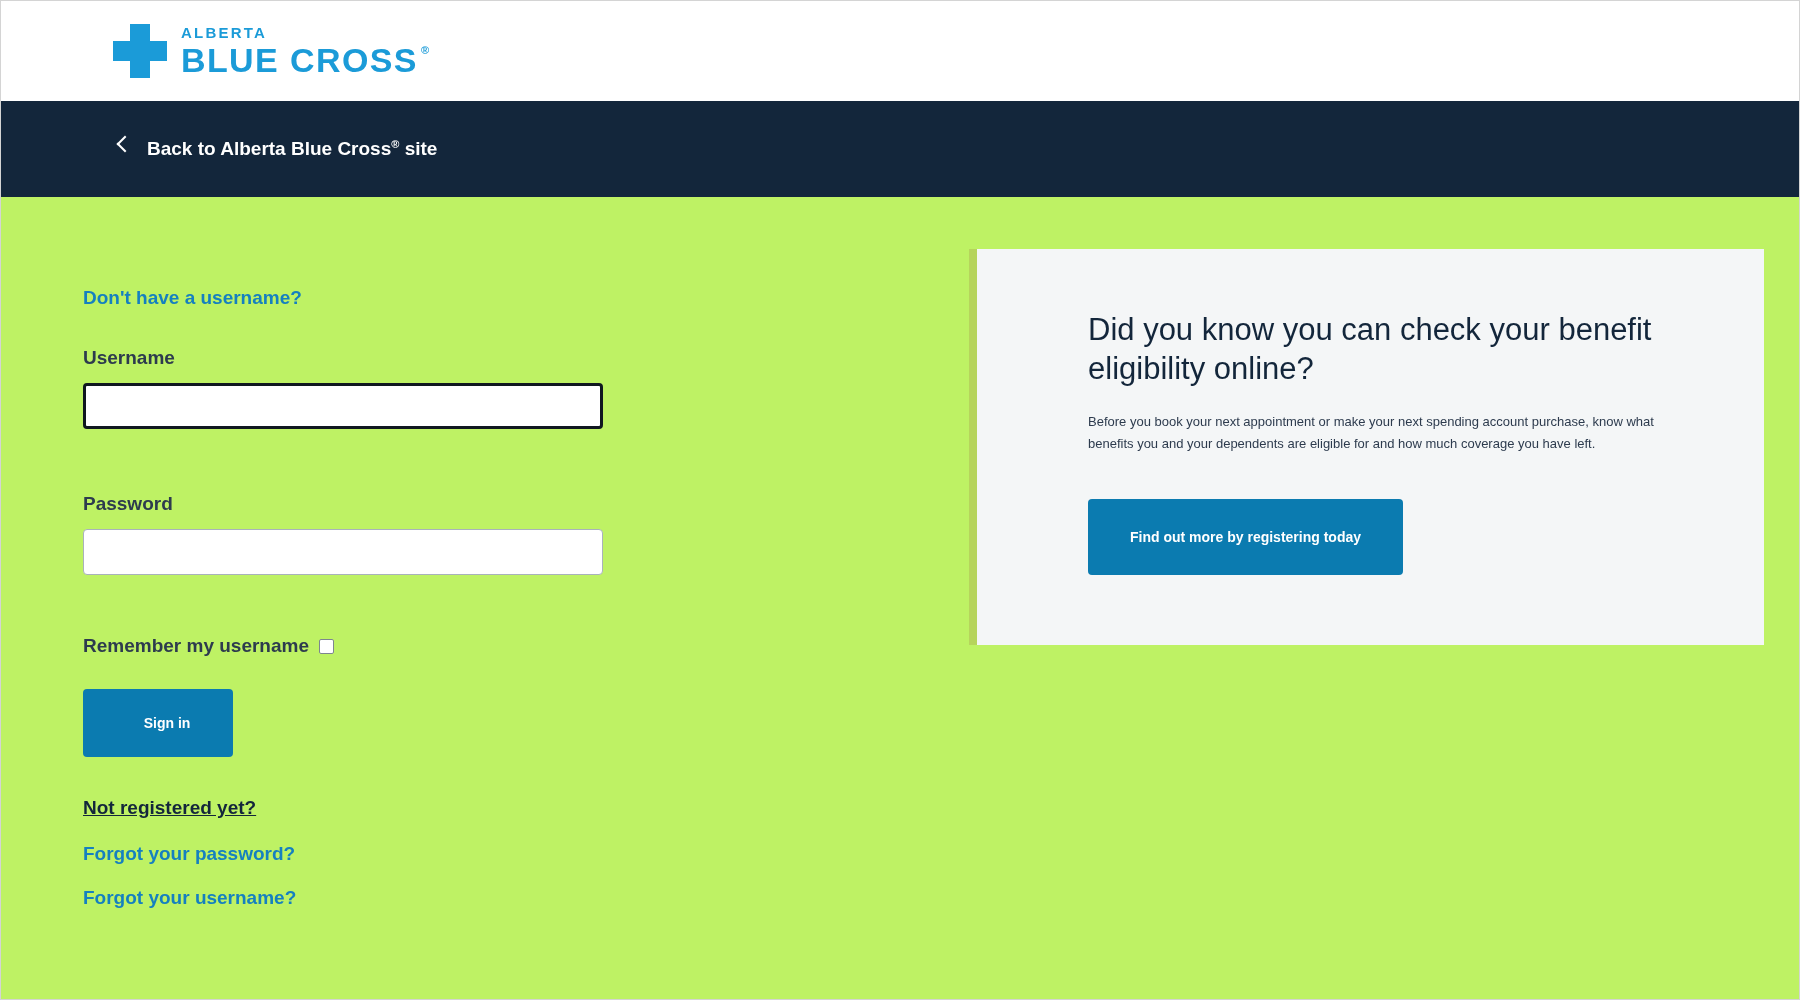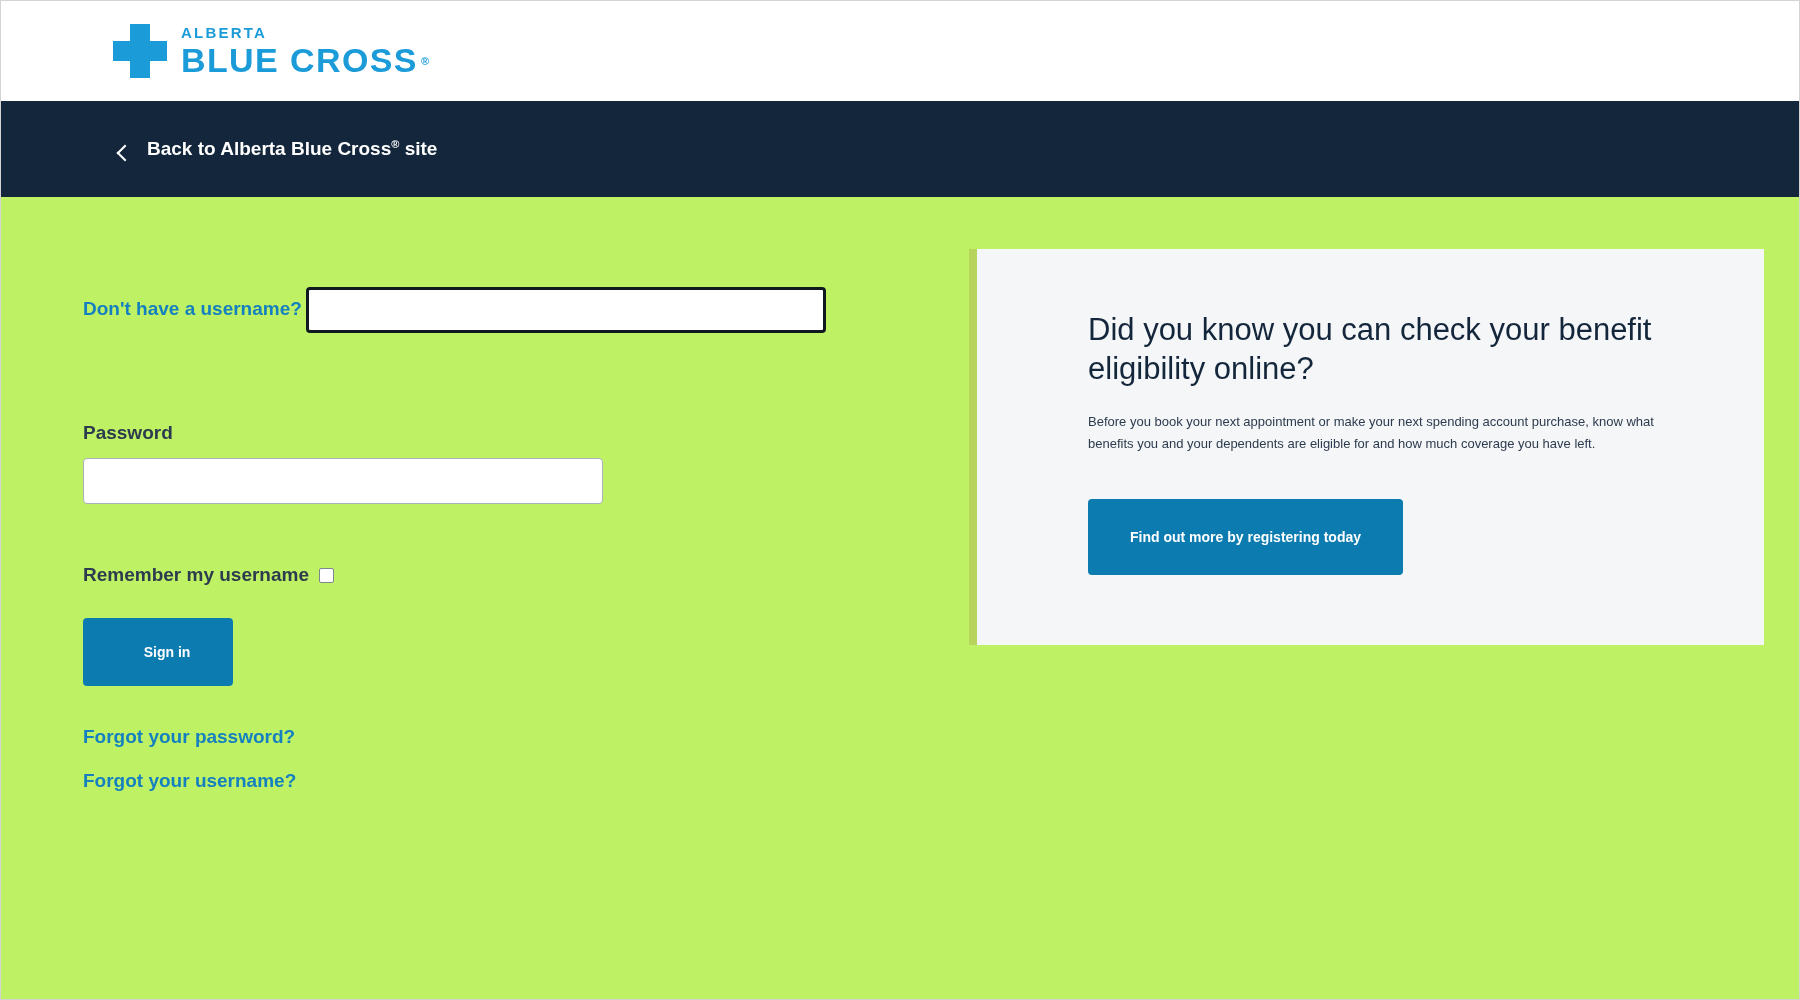--- a/index.html
+++ b/index.html
@@ -42,35 +42,35 @@
     font-weight: bold;
     letter-spacing: 2.2px;
     margin-bottom: 3px;
   }
   .logo-main {
     color: #1b9bd8;
     font-size: 34px;
     font-weight: bold;
     letter-spacing: 1.4px;
     display: flex;
-    align-items: center;
+    align-items: flex-start;
   }
   .logo-reg { font-size: 11px; line-height: 1; margin-left: 3px; margin-top: 2px; }
 
   
   .navbar {
     height: 96px;
     background: #13263b;
     display: flex;
     align-items: center;
     padding-left: 118px;
   }
   .back-link {
     display: flex;
-    align-items: flex-end;
+    align-items: flex-start;
     gap: 16px;
     color: #ffffff;
     font-size: 19px;
     font-weight: bold;
     text-decoration: none;
     cursor: pointer;
   }
   .chev {
     display: inline-block;
     width: 12px; height: 12px;
@@ -240,37 +240,39 @@
       <span><span>Back to Alberta Blue Cross</span><sup>®</sup><span> site</span></span>
     </a>
   </div>
 
   <div class="content">
 
     <div class="left-col">
 
       <a class="toplink">Don't have a username?</a>
 
+      <div class="field-label">Username</div>
       <input class="text-input focused" type="text" autofocus="" placeholder="" style="">
 
       <div class="gap-a"></div>
 
       <div class="field-label">Password</div>
       <input class="text-input" type="password" placeholder="" style="">
 
       <div class="gap-b"></div>
 
       <div class="remember-row">
         <span class="remember-label">Remember my username</span>
         <span class="checkbox"></span>
       </div>
 
       <button class="btn-primary signin-btn">Sign in</button>
 
       <div class="links">
+        <a class="link-underline">Not registered yet?</a>
         <a class="link-blue">Forgot your password?</a>
         <a class="link-blue">Forgot your username?</a>
       </div>
     </div>
 
     <div class="right-col">
       <div class="promo">
         <h2 class="promo-title">Did you know you can check your benefit eligibility online?</h2>
         <p class="promo-body">Before you book your next appointment or make your next spending account purchase, know what benefits you and your dependents are eligible for and how much coverage you have left.</p>
         <button class="btn-primary promo-btn">Find out more by registering today</button>

